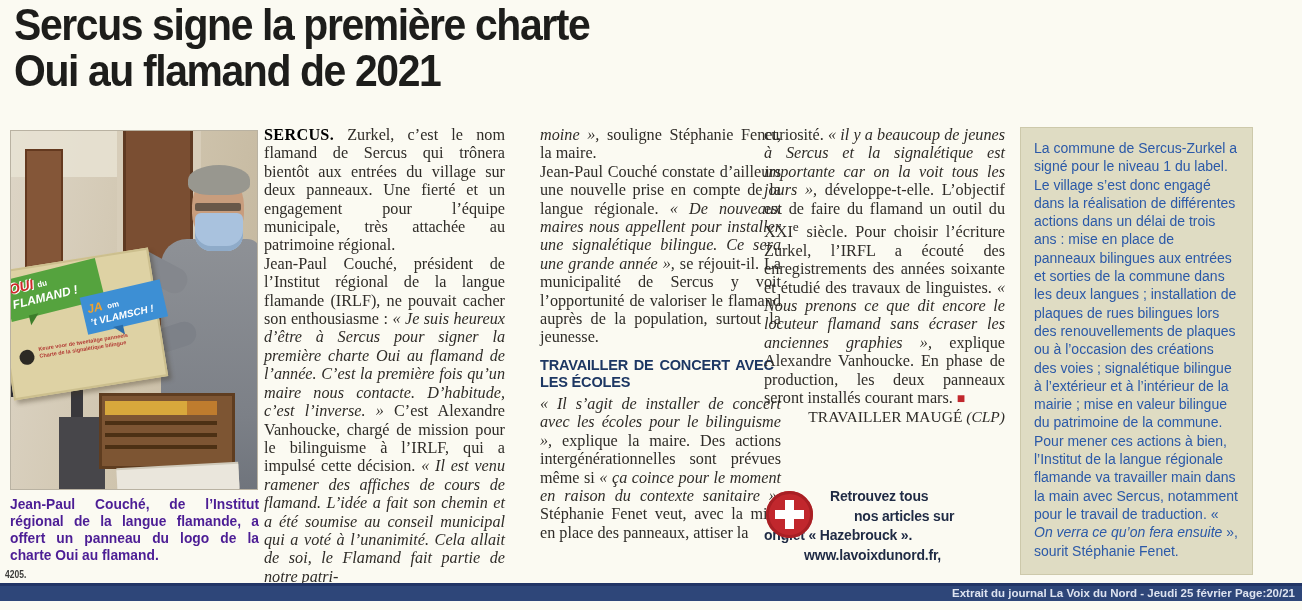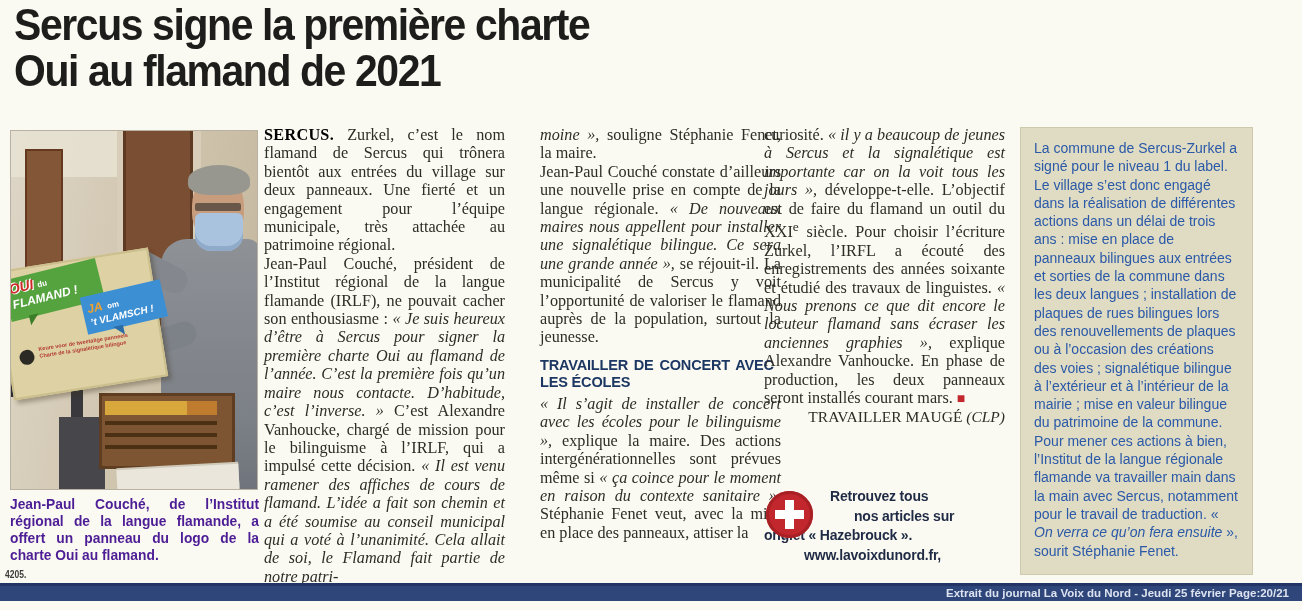--- a/index.html
+++ b/index.html
@@ -126,21 +126,21 @@
   }
   .sb-body{
     font-size:14px;line-height:18.3px;color:#2b59a8;text-align:left;margin:0;
   }
   
   .footerbar{
     position:absolute;left:0;top:583px;width:1302px;height:18px;
     background:#2e4679;border-top:3px solid #223566;box-sizing:border-box;
     font-family:"Liberation Sans",sans-serif;font-weight:bold;
     font-size:11.5px;line-height:15px;color:#dde3f0;
-    text-align:right;padding-right:13px;
+    text-align:right;padding-right:7px;
   }
 </style>
 </head>
 <body>
 
 <div>
 
   <h1 class="title"><span>Sercus signe la première charte</span><br><span>Oui au flamand de 2021</span></h1>
 
   <figure class="photo">

